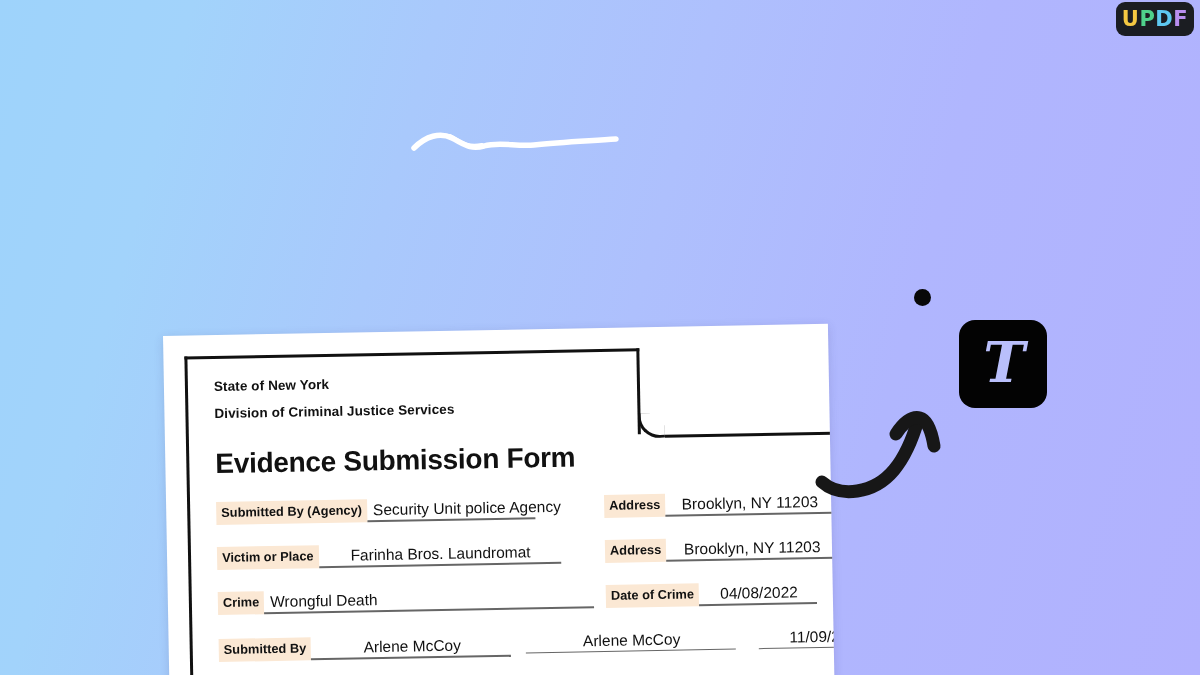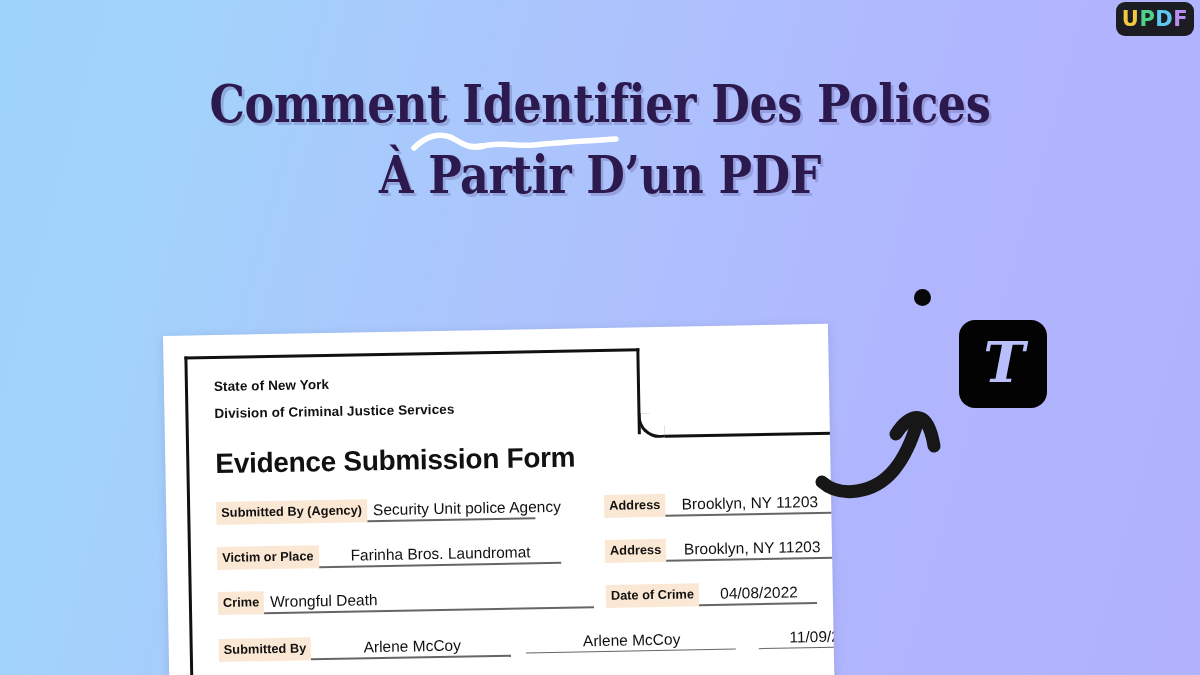--- a/index.html
+++ b/index.html
@@ -211,24 +211,20 @@
 
 <div id="stage">
 
   <div id="updf-badge">
     <span style="color:#f5c842">U</span>
       <span style="color:#4fd18b">P</span>
       <span style="color:#5ec8f0">D</span>
       <span style="color:#b98ef0">F</span>
   </div>
 
-  <div id="title-block">
-    <div class="title-line">Comment Identifier Des Polices</div>
-    <div class="title-line">À Partir D’un PDF</div>
-  </div>
 
   <svg id="squiggle" viewBox="0 0 215 34">
     <path d="M6 22 C18 10, 32 6, 44 12 C56 18, 62 24, 76 20 C92 15, 108 21, 126 19 C152 16, 180 15, 208 13" stroke="#ffffff" stroke-width="5.5" fill="none" stroke-linecap="round"></path>
     <path d="M42 10 C54 17, 60 22, 74 19" stroke="#ffffff" stroke-width="4" fill="none" stroke-linecap="round"></path>
   </svg>
 
   <div id="doc-wrap">
     <div class="frame-line" id="frame-left"></div>
     <div class="frame-line" id="frame-top"></div>
     <div class="frame-line" id="frame-vert"></div>

